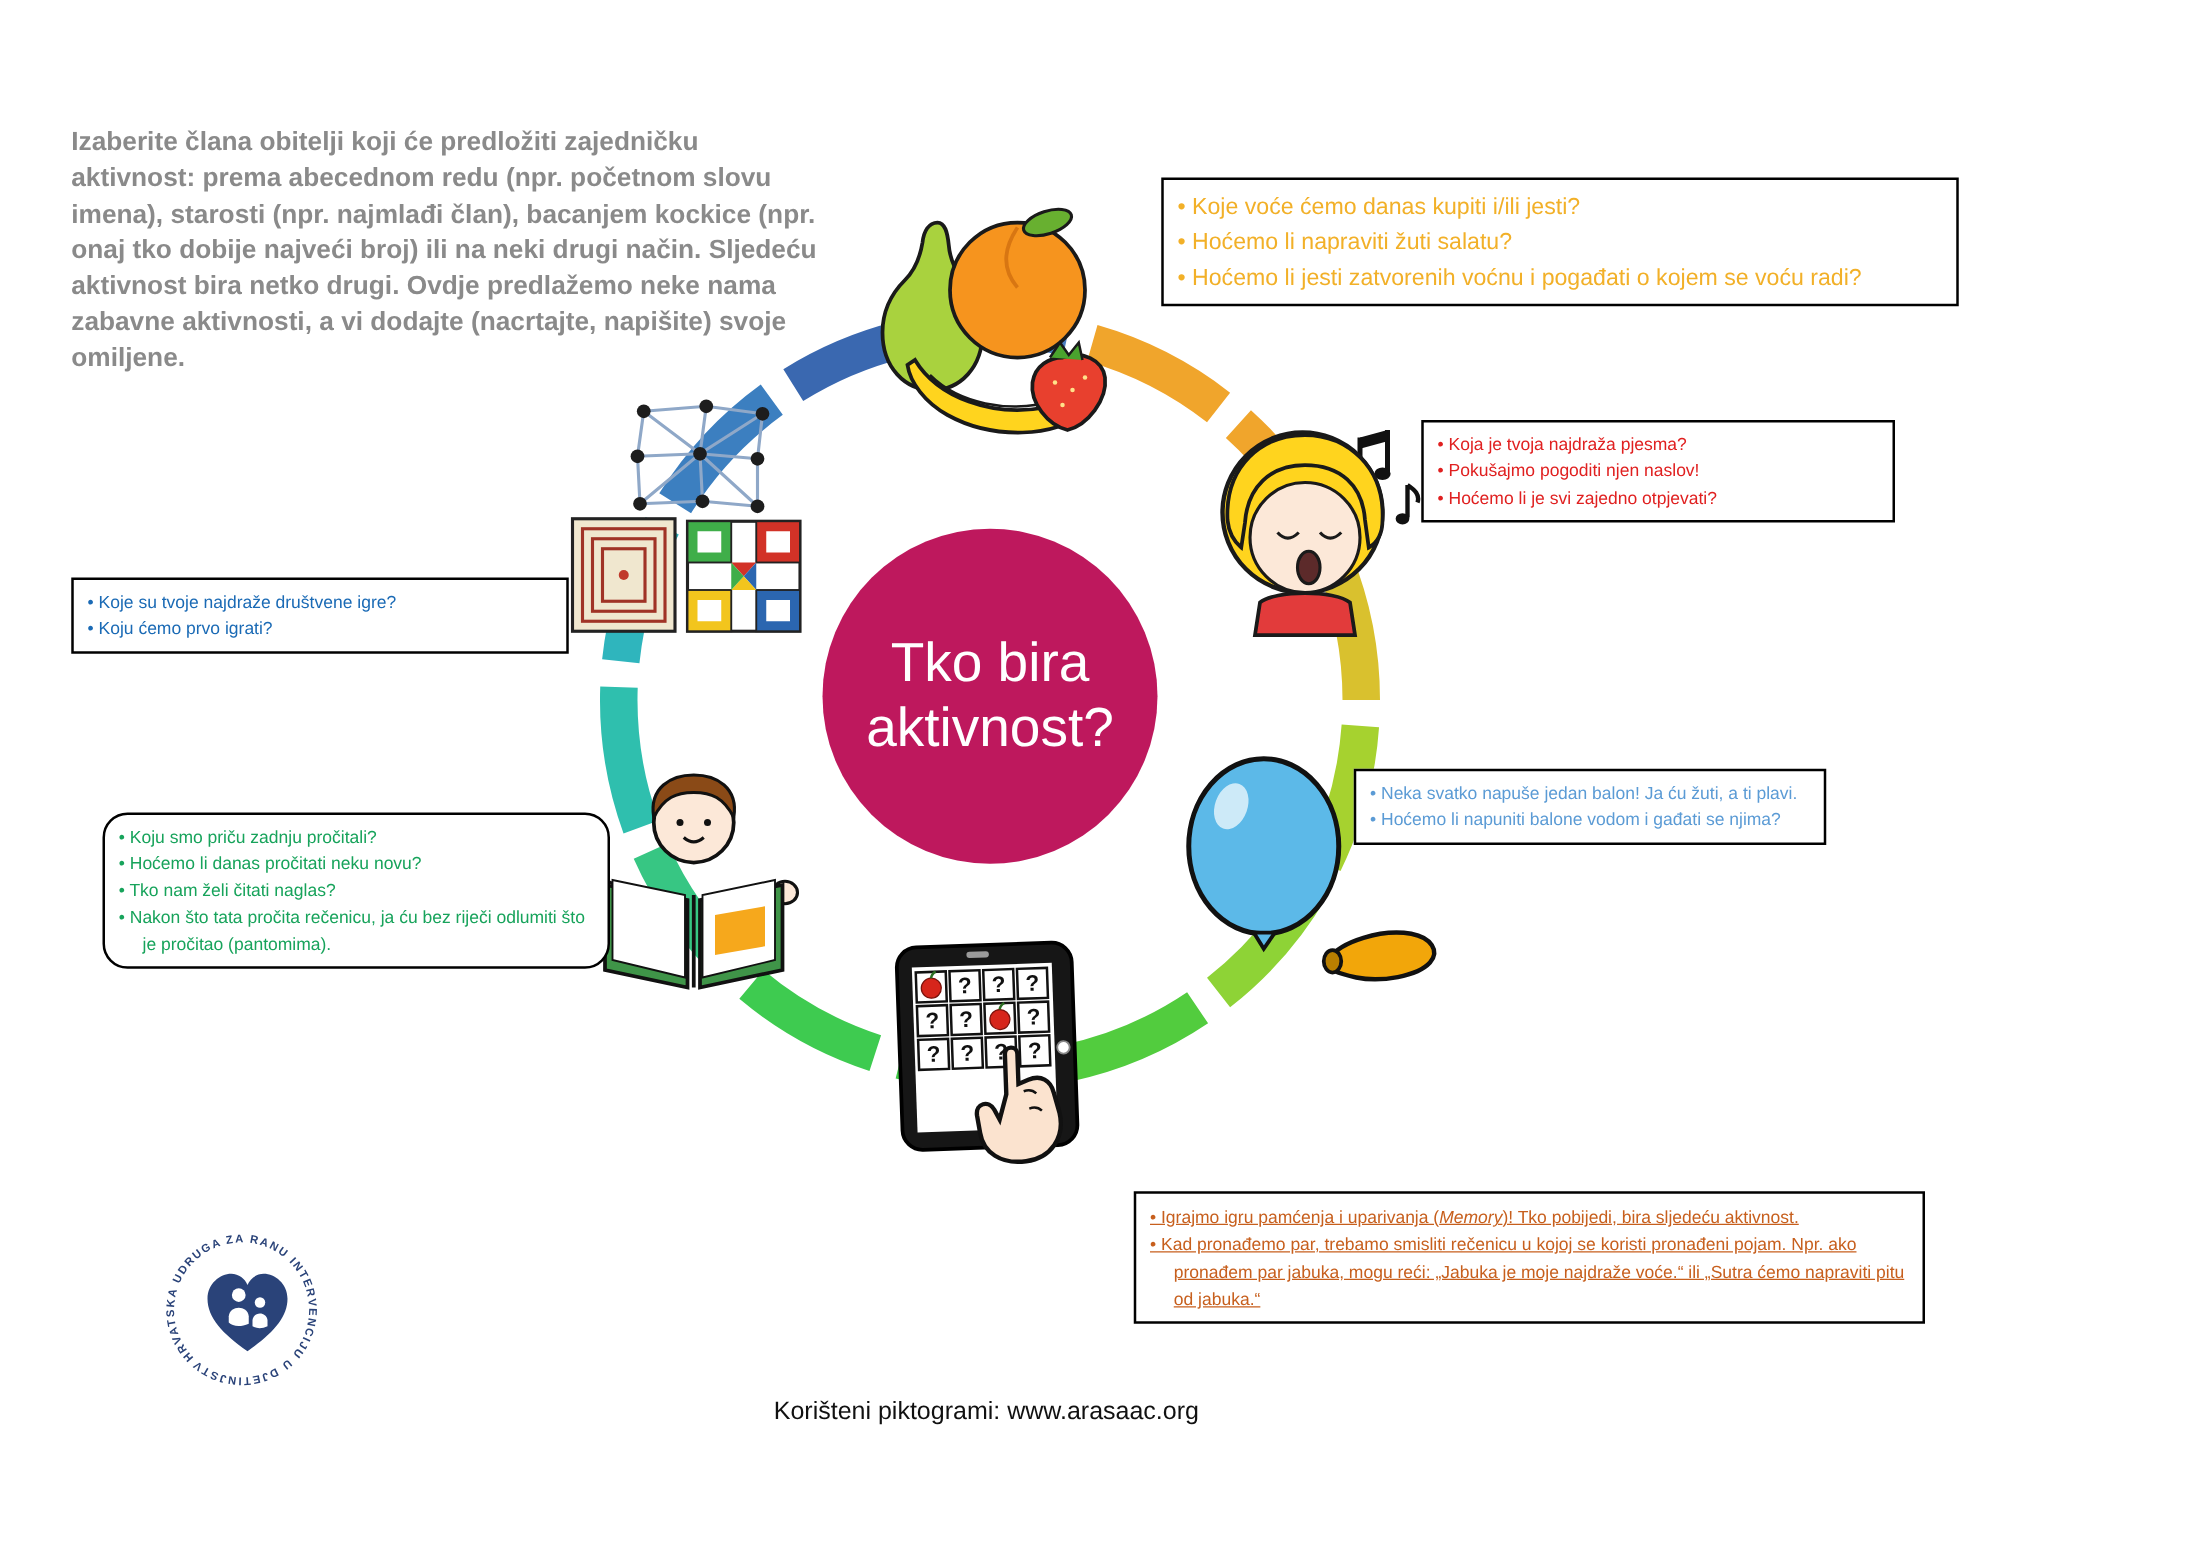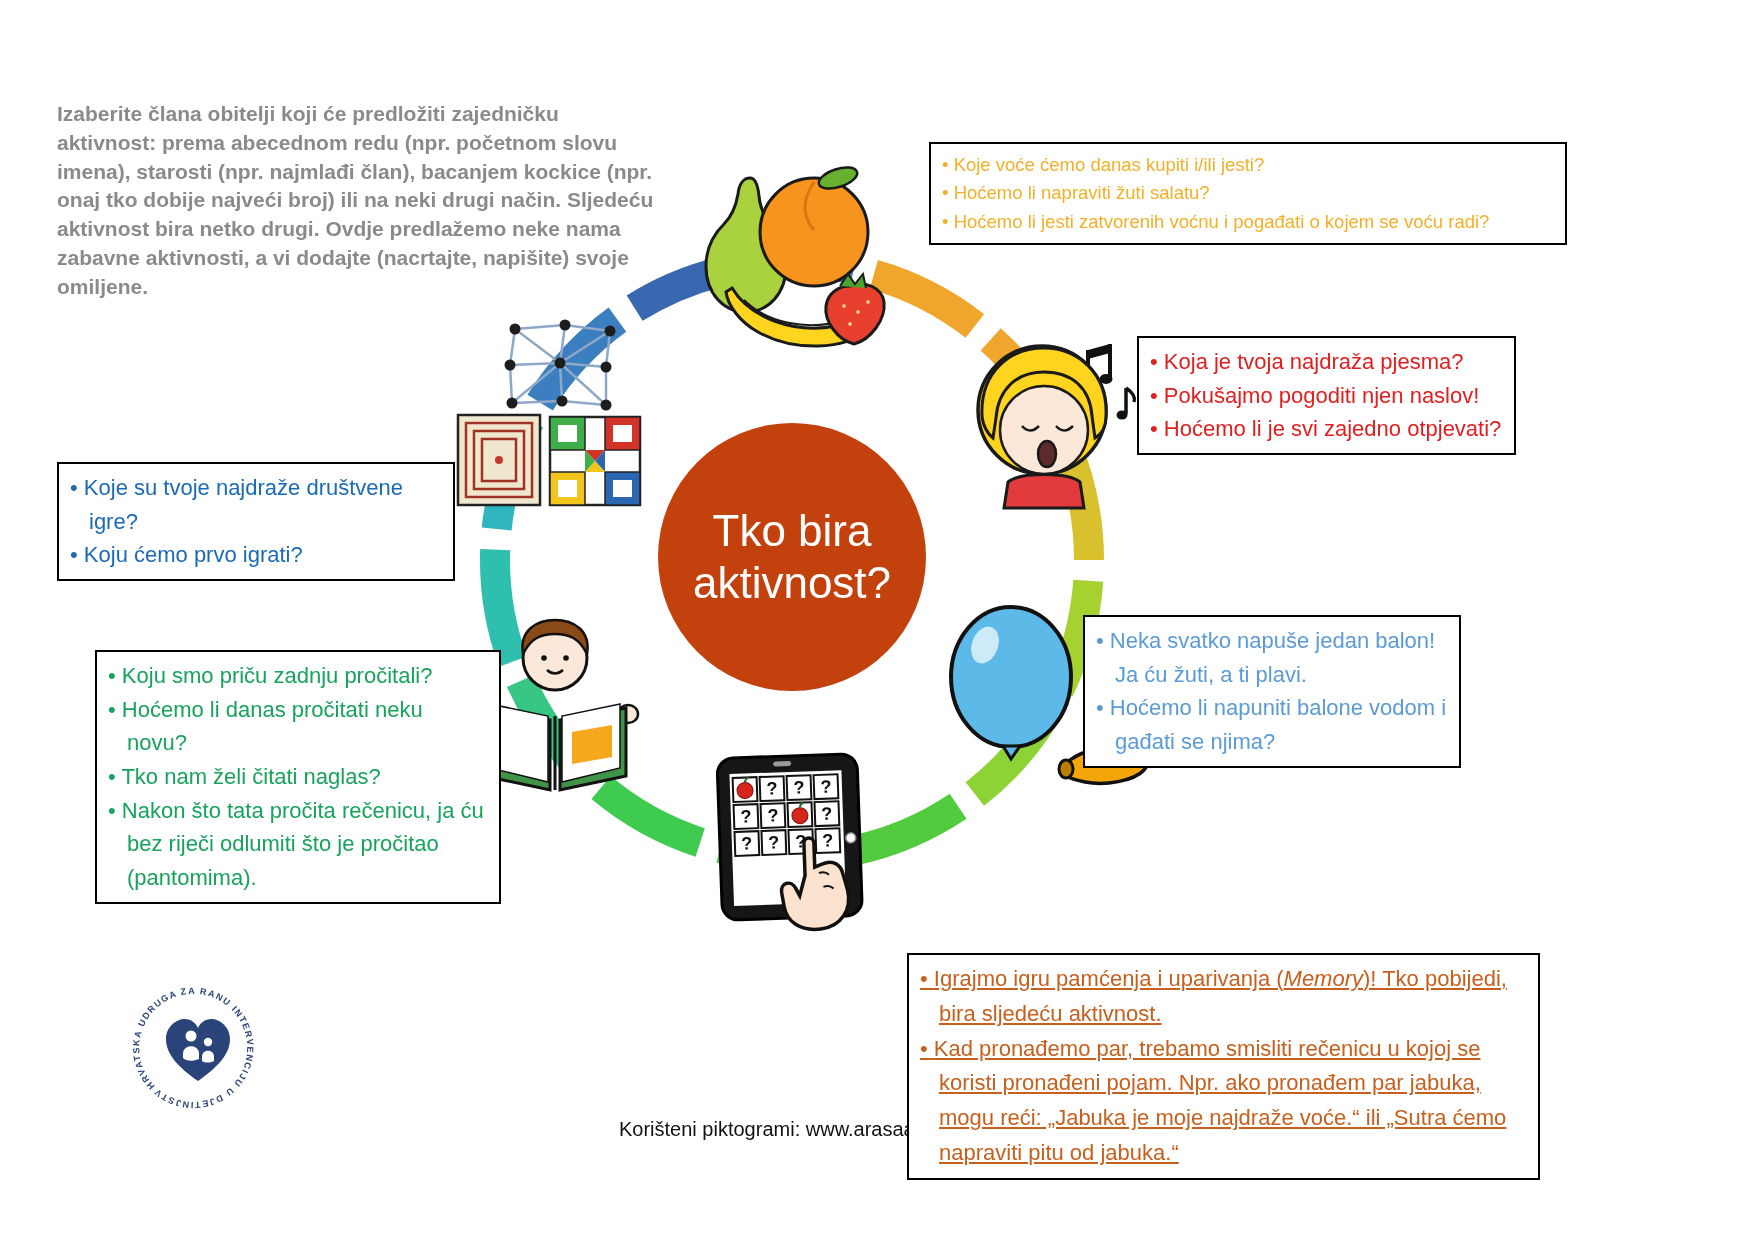--- a/index.html
+++ b/index.html
@@ -9,28 +9,28 @@
   
   #intro{left:57px;top:100px;width:598px;font-size:21px;line-height:1.37;font-weight:bold;color:#8a8a8a;}
   
   #ring-svg{left:0;top:0;width:1754px;height:1240px;z-index:1;}
   #center-circle{left:658px;top:423px;width:268px;height:268px;border-radius:50%;
                  display:flex;flex-direction:column;align-items:center;justify-content:center;
                  z-index:2;color:#fff;font-size:44px;line-height:1.18;text-align:center;font-weight:400;}
   
   .icon{z-index:3;}
   
-  .qbox{background:#fff;border:2px solid #000;padding:7px 11px;z-index:4;font-size:22px;line-height:1.53;}
+  .qbox{background:#fff;border:2px solid #000;padding:7px 11px;z-index:4;font-size:14px;line-height:1.53;}
   .qbox ul{margin:0;padding:0;list-style:none;}
   .qbox li{padding-left:19px;text-indent:-19px;}
   .qbox li::before{content:"• ";}
   #box-fruit{left:897px;top:142px;width:612px;font-size:18.5px;margin-left:32px;}
   #box-song{left:1137px;top:336px;width:353px;}
   #box-games{left:57px;top:430px;width:372px;}
-  #box-reading{left:95px;top:650px;width:380px;}
+  #box-reading{left:82px;top:650px;width:380px;border-radius:20px;}
   #box-balloon{left:1083px;top:615px;width:352px;}
   #box-memory{left:907px;top:953px;width:607px;line-height:1.58;text-decoration:underline;}
   
   #footer{left:619px;top:1118px;font-size:20px;color:#111;}
   #logo{left:132px;top:983px;width:132px;height:132px;z-index:2;}
 </style>
 </head>
 <body>
 
 <div id="canvas">
@@ -47,21 +47,21 @@
       <path d="M 958.0802923308117 806.2241590488474 A 297 297 0 0 1 853.7497721728746 850.5098374179403" fill="none" stroke="#52cc3e" stroke-width="30"></path>
       <path d="M 833.3344109851395 854.1096164162464 A 297 297 0 0 1 720.1491970068987 848.1778307039709" fill="none" stroke="#3ecb45" stroke-width="30"></path>
       <path d="M 700.2219526706407 842.4637853396606 A 297 297 0 0 1 601.0920799230978 787.5151996063364" fill="none" stroke="#3ecb50" stroke-width="30"></path>
       <path d="M 585.6864639736779 773.6439207005794 A 297 297 0 0 1 520.6769990801477 680.8007829935127" fill="none" stroke="#37c683" stroke-width="30"></path>
       <path d="M 512.9112916265852 661.5799825677236 A 297 297 0 0 1 495.1809243753286 549.6348494793573" fill="none" stroke="#2fbfae" stroke-width="30"></path>
       <path d="M 496.6269970756228 528.9550464095071 A 297 297 0 0 1 529.7645649208987 420.5669458525904" fill="none" stroke="#2fb5bd" stroke-width="30"></path>
       <path d="M 540.1297154415415 402.6139785227382 A 297 297 0 0 1 617.4277800691355 319.72195267064063" fill="none" stroke="#3c7fc0" stroke-width="30"></path>
       <path d="M 634.6139785227381 308.1297154415415 A 297 297 0 0 1 720.1491970068987 271.8221692960291" fill="none" stroke="#3a68b0" stroke-width="30"></path>
     </svg>
 
-  <div id="center-circle" class="abs" style="background: #c2410c;">
+  <div id="center-circle" class="abs" style="background: #be185d;">
     <span>Tko bira</span>
     <span>aktivnost?</span>
   </div>
 
   <svg class="abs icon" style="left:698px;top:160px" width="200" height="195" viewBox="0 0 200 195">
     <path d="M52,18 C58,18 60,26 61,36 C62,48 66,56 72,64 C82,76 88,90 88,106 C88,134 70,152 48,152 C26,152 8,134 8,106 C8,88 16,74 26,64 C34,56 38,46 40,34 C41,25 45,18 52,18 Z" fill="#a9d23e" stroke="#1a1a1a" stroke-width="3"></path>
     <circle cx="116" cy="72" r="54" fill="#f6941e" stroke="#1a1a1a" stroke-width="3"></circle>
     <path d="M116,22 C104,40 104,56 116,70" fill="none" stroke="#d87612" stroke-width="3"></path>
     <ellipse cx="140" cy="18" rx="20" ry="9" fill="#68b030" stroke="#1a1a1a" stroke-width="2.5" transform="rotate(-18 140 18)"></ellipse>
     <path d="M34,128 C52,158 96,174 138,166 C152,163 162,156 166,148 C174,152 176,162 168,170 C148,190 96,192 60,172 C42,162 30,146 28,132 Z" fill="#ffd41e" stroke="#1a1a1a" stroke-width="3"></path>

